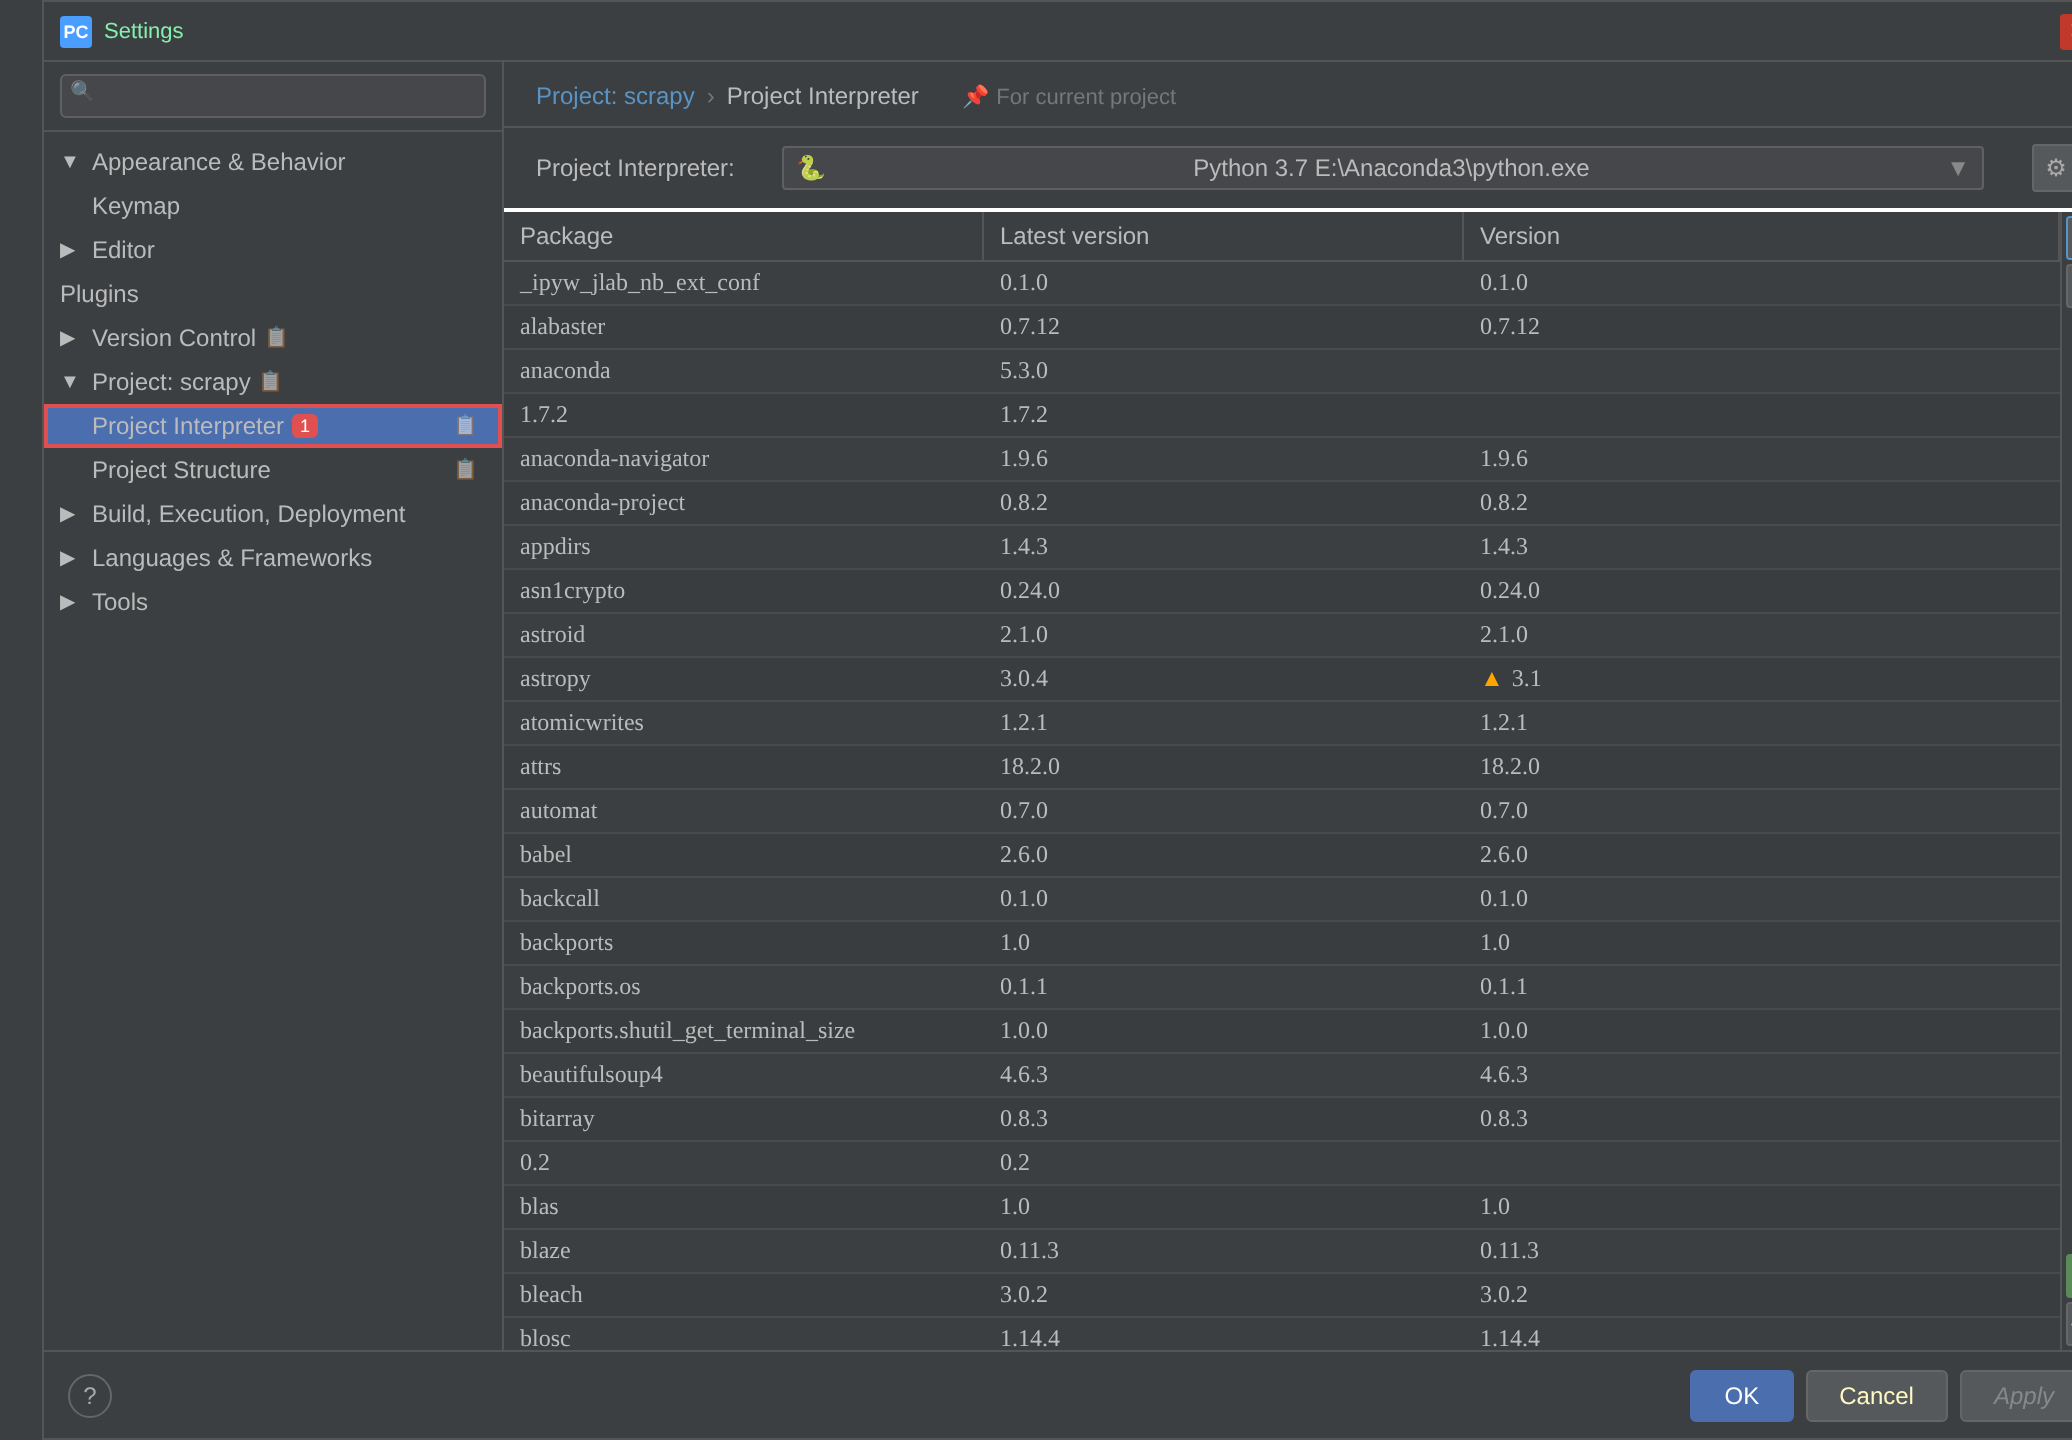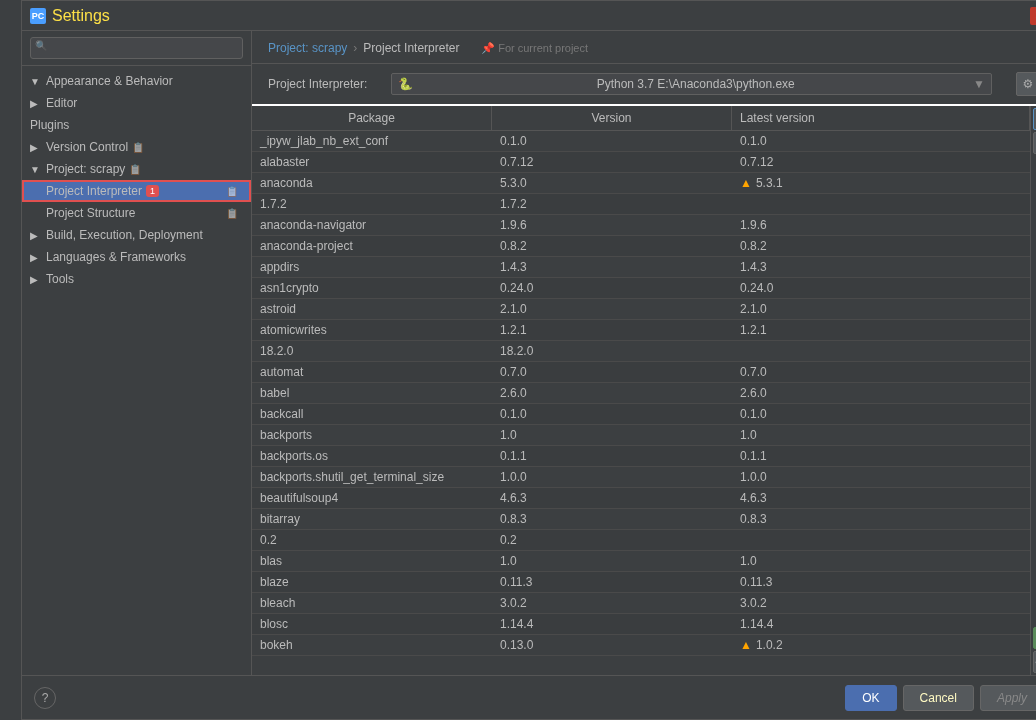--- a/index.html
+++ b/index.html
@@ -36,22 +36,22 @@
       background: #4a9eff;
       border-radius: 2px;
       display: flex;
       align-items: center;
       justify-content: center;
       font-size: 9px;
       color: white;
       font-weight: bold;
     }
     .title-bar-text {
-      color: #fde047;
-      font-size: 16px;
+      color: #86efac;
+      font-size: 11px;
       flex: 1;
     }
     .title-bar-close {
       width: 18px;
       height: 18px;
       background: #c0392b;
       border-radius: 2px;
       display: flex;
       align-items: center;
       justify-content: center;
@@ -213,25 +213,26 @@
       grid-template-columns: 240px 240px 1fr;
       background: #3c3f41;
       border-bottom: 1px solid #555;
       flex-shrink: 0;
     }
     .table-header-cell {
       padding: 5px 8px;
       color: #bbbbbb;
       font-size: 12px;
       border-right: 1px solid #555;
-      text-align: center;
+      text-align: left;
     }
     .table-body {
       flex: 1;
       overflow-y: auto;
+      font-family: Liberation Serif, serif;
     }
     .table-body::-webkit-scrollbar { width: 8px; }
     .table-body::-webkit-scrollbar-track { background: #3c3f41; }
     .table-body::-webkit-scrollbar-thumb { background: #555; border-radius: 2px; }
     .table-row {
       display: grid;
       grid-template-columns: 240px 240px 1fr;
       border-bottom: 1px solid #4a4a4a;
     }
     .table-row:nth-child(even) { background: #3a3d3f; }
@@ -346,20 +347,23 @@
           <input class="search-input" type="text" placeholder="" style="">
         </div>
       </div>
       <div class="sidebar-nav">
 
         <div class="nav-item">
           <span class="nav-arrow">▼</span>
           <span>Appearance &amp; Behavior</span>
         </div>
 
+        <div class="nav-item nav-indent">
+          <span>Keymap</span>
+        </div>
 
         <div class="nav-item">
           <span class="nav-arrow">▶</span>
           <span>Editor</span>
         </div>
 
         <div class="nav-item" style="padding-left: 8px;">
           <span>Plugins</span>
         </div>
 
@@ -427,43 +431,42 @@
         </div>
       </div>
 
       <div class="packages-area">
         <div class="packages-table-wrapper">
 
           <div class="table-header">
             <div class="table-header-cell">
               <span>Package</span>
             </div>
+            <div class="table-header-cell" style="display:flex; align-items:center; gap:6px;">
+              <span>Latest version</span>
+            </div>
             <div class="table-header-cell">
               <span>Version</span>
-            </div>
-            <div class="table-header-cell" style="display:flex; align-items:center; gap:6px;">
-              <span>Latest version</span>
             </div>
           </div>
 
           <div class="table-body" id="table-body">
           <div class="table-row">
                 <div class="table-cell">_ipyw_jlab_nb_ext_conf</div>
                 <div class="table-cell">0.1.0</div>
                 <div class="table-cell">0.1.0</div>
               </div>
               <div class="table-row">
                 <div class="table-cell">alabaster</div>
                 <div class="table-cell">0.7.12</div>
                 <div class="table-cell">0.7.12</div>
               </div>
               <div class="table-row">
                 <div class="table-cell">anaconda</div>
                 <div class="table-cell">5.3.0</div>
-                <div class="table-cell"><span class="upgrade-indicator">▲</span>5.3.1</div>
               </div>
               <div class="table-row">
                 <div class="table-cell">1.7.2</div>
                 <div class="table-cell">1.7.2</div>
               </div>
               <div class="table-row">
                 <div class="table-cell">anaconda-navigator</div>
                 <div class="table-cell">1.9.6</div>
                 <div class="table-cell">1.9.6</div>
               </div>
@@ -481,25 +484,31 @@
                 <div class="table-cell">asn1crypto</div>
                 <div class="table-cell">0.24.0</div>
                 <div class="table-cell">0.24.0</div>
               </div>
               <div class="table-row">
                 <div class="table-cell">astroid</div>
                 <div class="table-cell">2.1.0</div>
                 <div class="table-cell">2.1.0</div>
               </div>
               <div class="table-row">
+                <div class="table-cell">astropy</div>
+                <div class="table-cell">3.0.4</div>
+                <div class="table-cell"><span class="upgrade-indicator">▲</span>3.1</div>
+              </div>
+              <div class="table-row">
                 <div class="table-cell">atomicwrites</div>
                 <div class="table-cell">1.2.1</div>
                 <div class="table-cell">1.2.1</div>
               </div>
               <div class="table-row">
+                <div class="table-cell">attrs</div>
                 <div class="table-cell">18.2.0</div>
                 <div class="table-cell">18.2.0</div>
               </div>
               <div class="table-row">
                 <div class="table-cell">automat</div>
                 <div class="table-cell">0.7.0</div>
                 <div class="table-cell">0.7.0</div>
               </div>
               <div class="table-row">
                 <div class="table-cell">babel</div>

